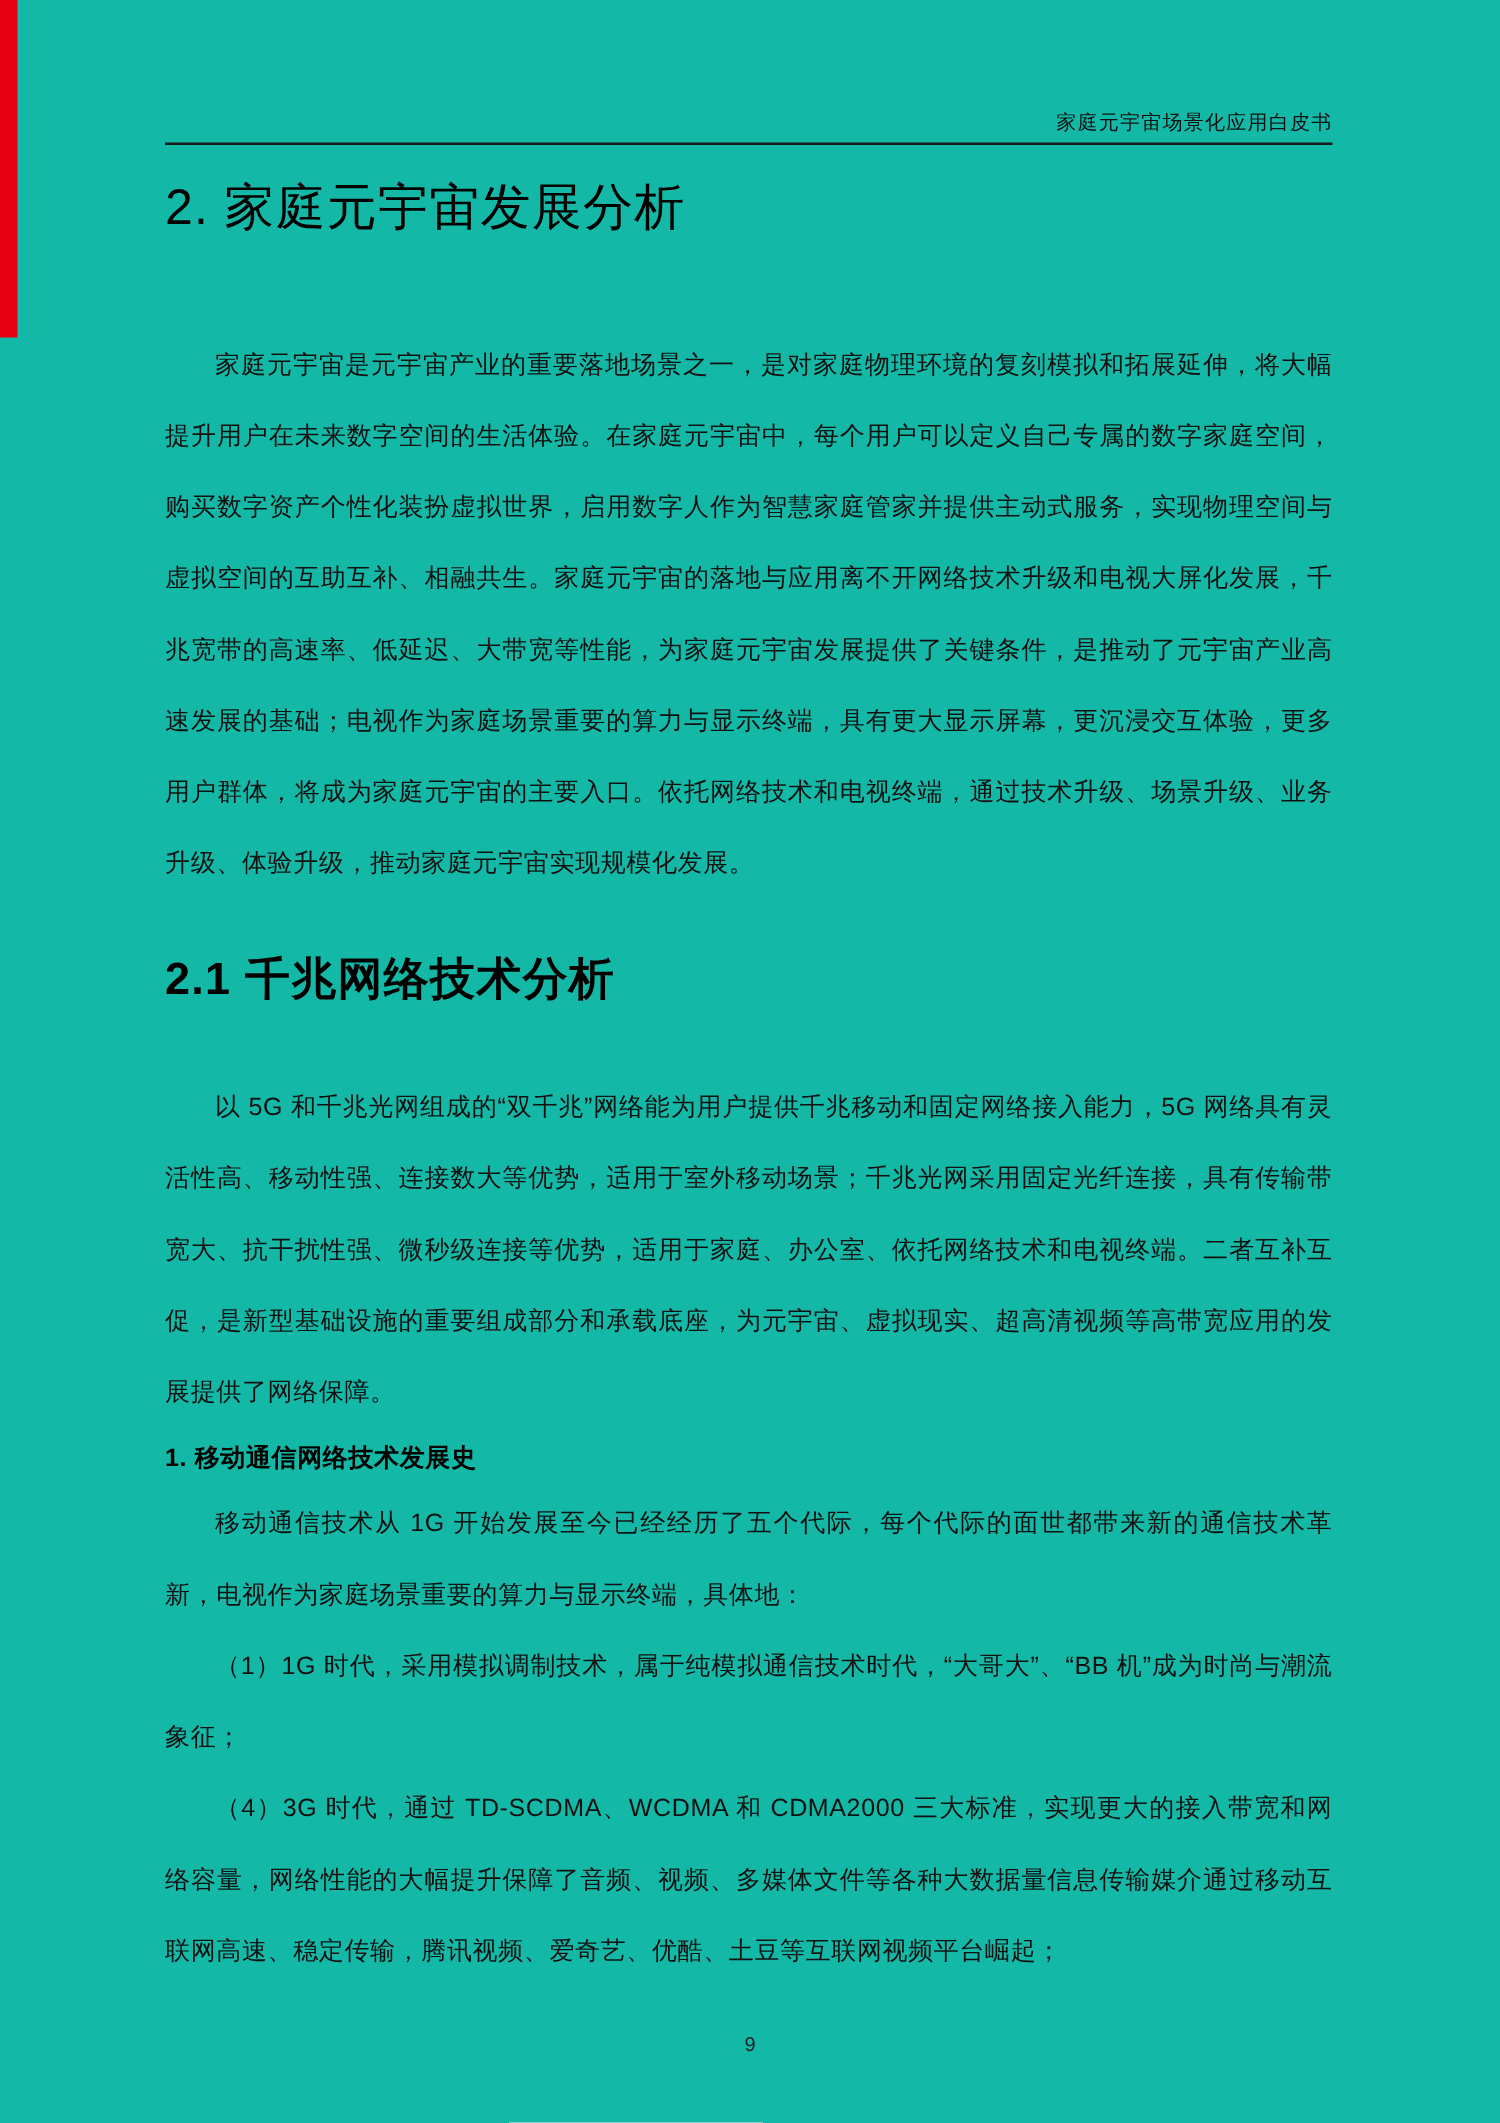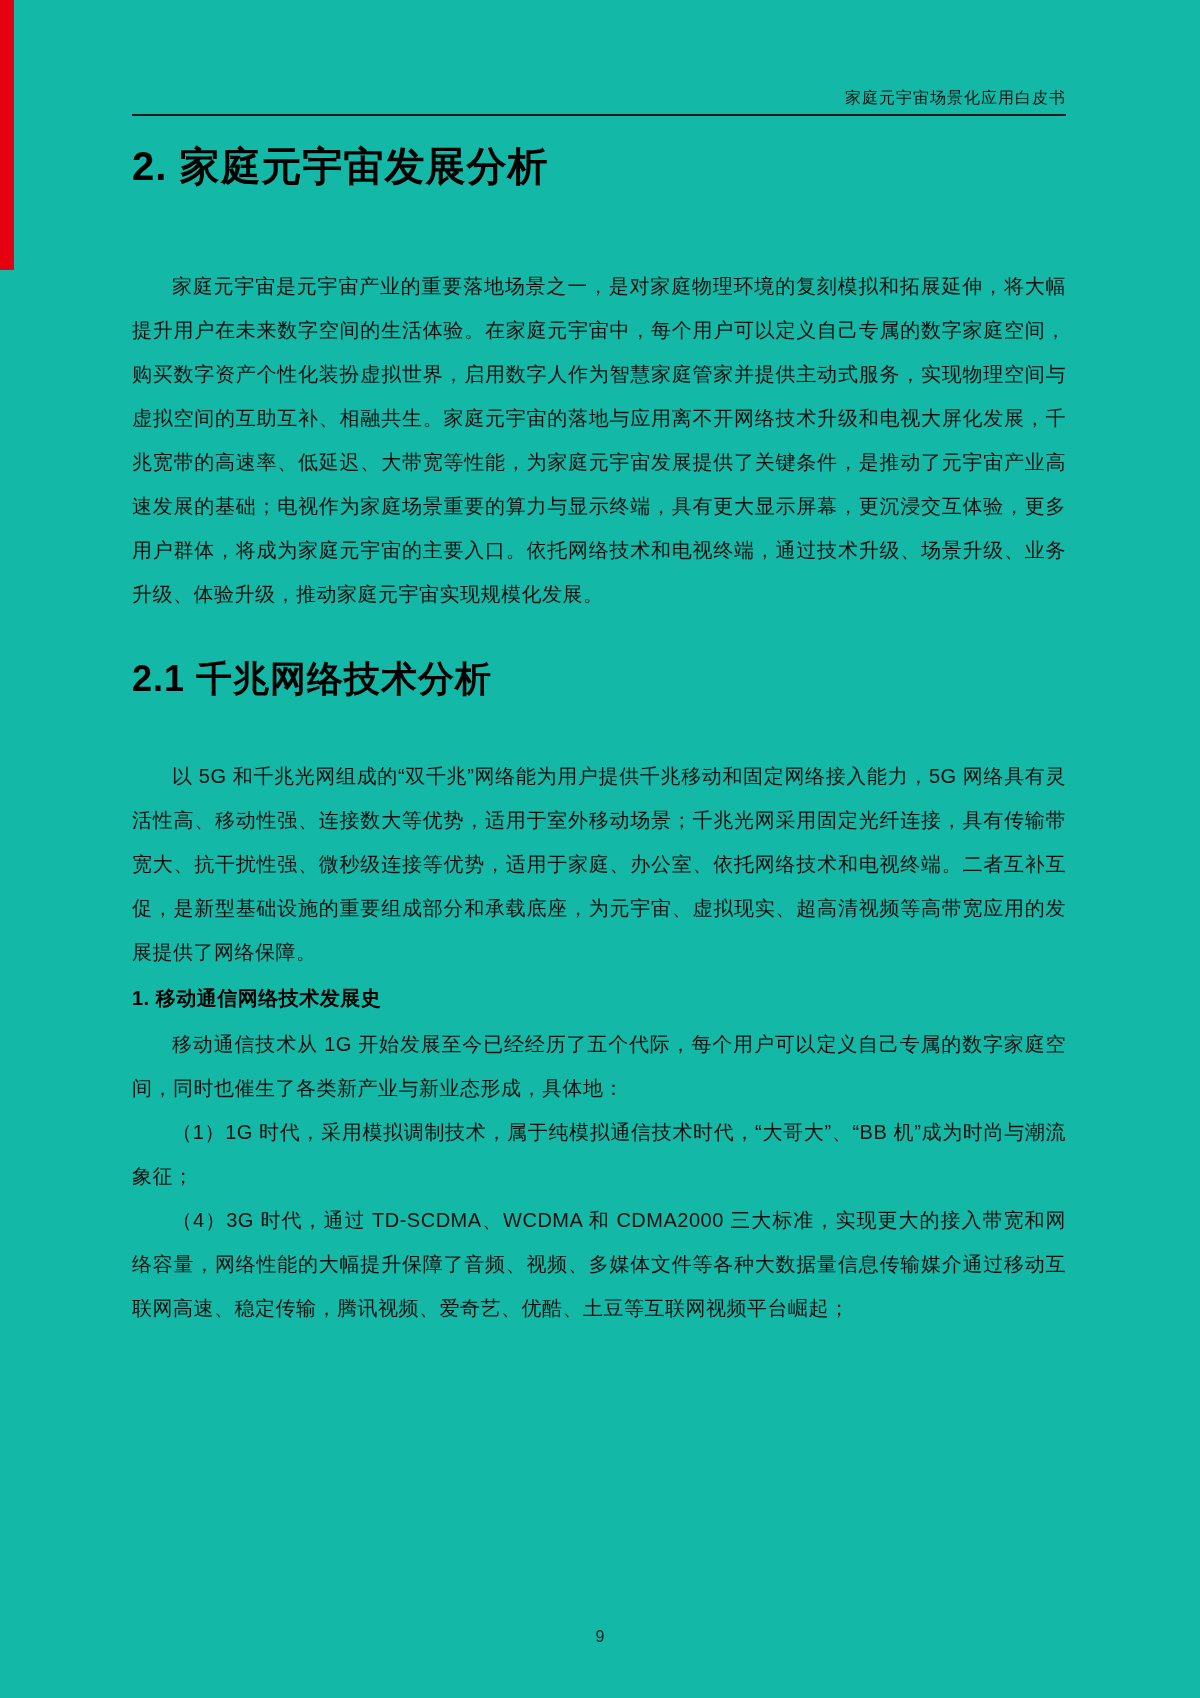--- a/index.html
+++ b/index.html
@@ -47,30 +47,30 @@
 
     .content {
       position: absolute;
       left: 132px;
       top: 140px;
       width: 934px;
     }
 
     .chapter-title {
       font-size: 40px;
-      font-weight: bold;
+      font-weight: normal;
       color: #000000;
       line-height: 52px;
       letter-spacing: 1px;
       margin-bottom: 72px;
     }
 
     p.body-para {
       font-size: 20px;
-      line-height: 44px;
+      line-height: 57px;
       text-align: justify;
       color: #111111;
       text-indent: 2em;
       letter-spacing: 0.5px;
     }
 
     .section-title {
       font-size: 36px;
       font-weight: bold;
       color: #000000;
@@ -114,21 +114,21 @@
     <h1 class="chapter-title">2. 家庭元宇宙发展分析</h1>
 
     <p class="body-para">家庭元宇宙是元宇宙产业的重要落地场景之一，是对家庭物理环境的复刻模拟和拓展延伸，将大幅提升用户在未来数字空间的生活体验。在家庭元宇宙中，每个用户可以定义自己专属的数字家庭空间，购买数字资产个性化装扮虚拟世界，启用数字人作为智慧家庭管家并提供主动式服务，实现物理空间与虚拟空间的互助互补、相融共生。家庭元宇宙的落地与应用离不开网络技术升级和电视大屏化发展，千兆宽带的高速率、低延迟、大带宽等性能，为家庭元宇宙发展提供了关键条件，是推动了元宇宙产业高速发展的基础；电视作为家庭场景重要的算力与显示终端，具有更大显示屏幕，更沉浸交互体验，更多用户群体，将成为家庭元宇宙的主要入口。依托网络技术和电视终端，通过技术升级、场景升级、业务升级、体验升级，推动家庭元宇宙实现规模化发展。</p>
 
     <h2 class="section-title">2.1 千兆网络技术分析</h2>
 
     <p class="body-para">以 5G 和千兆光网组成的“双千兆”网络能为用户提供千兆移动和固定网络接入能力，5G 网络具有灵活性高、移动性强、连接数大等优势，适用于室外移动场景；千兆光网采用固定光纤连接，具有传输带宽大、抗干扰性强、微秒级连接等优势，适用于家庭、办公室、依托网络技术和电视终端。二者互补互促，是新型基础设施的重要组成部分和承载底座，为元宇宙、虚拟现实、超高清视频等高带宽应用的发展提供了网络保障。</p>
 
     <h3 class="sub-heading">1. 移动通信网络技术发展史</h3>
 
-    <p class="body-para">移动通信技术从 1G 开始发展至今已经经历了五个代际，每个用户可以定义自己专属的数字家庭空间，同时也催生了各类新产业与新业态形成，具体地：</p>
+    <p class="body-para">移动通信技术从 1G 开始发展至今已经经历了五个代际，每个代际的面世都带来新的通信技术革新，电视作为家庭场景重要的算力与显示终端，具体地：</p>
 
     <p class="body-para">（1）1G 时代，采用模拟调制技术，属于纯模拟通信技术时代，“大哥大”、“BB 机”成为时尚与潮流象征；</p>
 
 
     <p class="body-para">（4）3G 时代，通过 TD-SCDMA、WCDMA 和 CDMA2000 三大标准，实现更大的接入带宽和网络容量，网络性能的大幅提升保障了音频、视频、多媒体文件等各种大数据量信息传输媒介通过移动互联网高速、稳定传输，腾讯视频、爱奇艺、优酷、土豆等互联网视频平台崛起；</p>
 
   </div>
 
   <div class="page-number">9</div>
 

